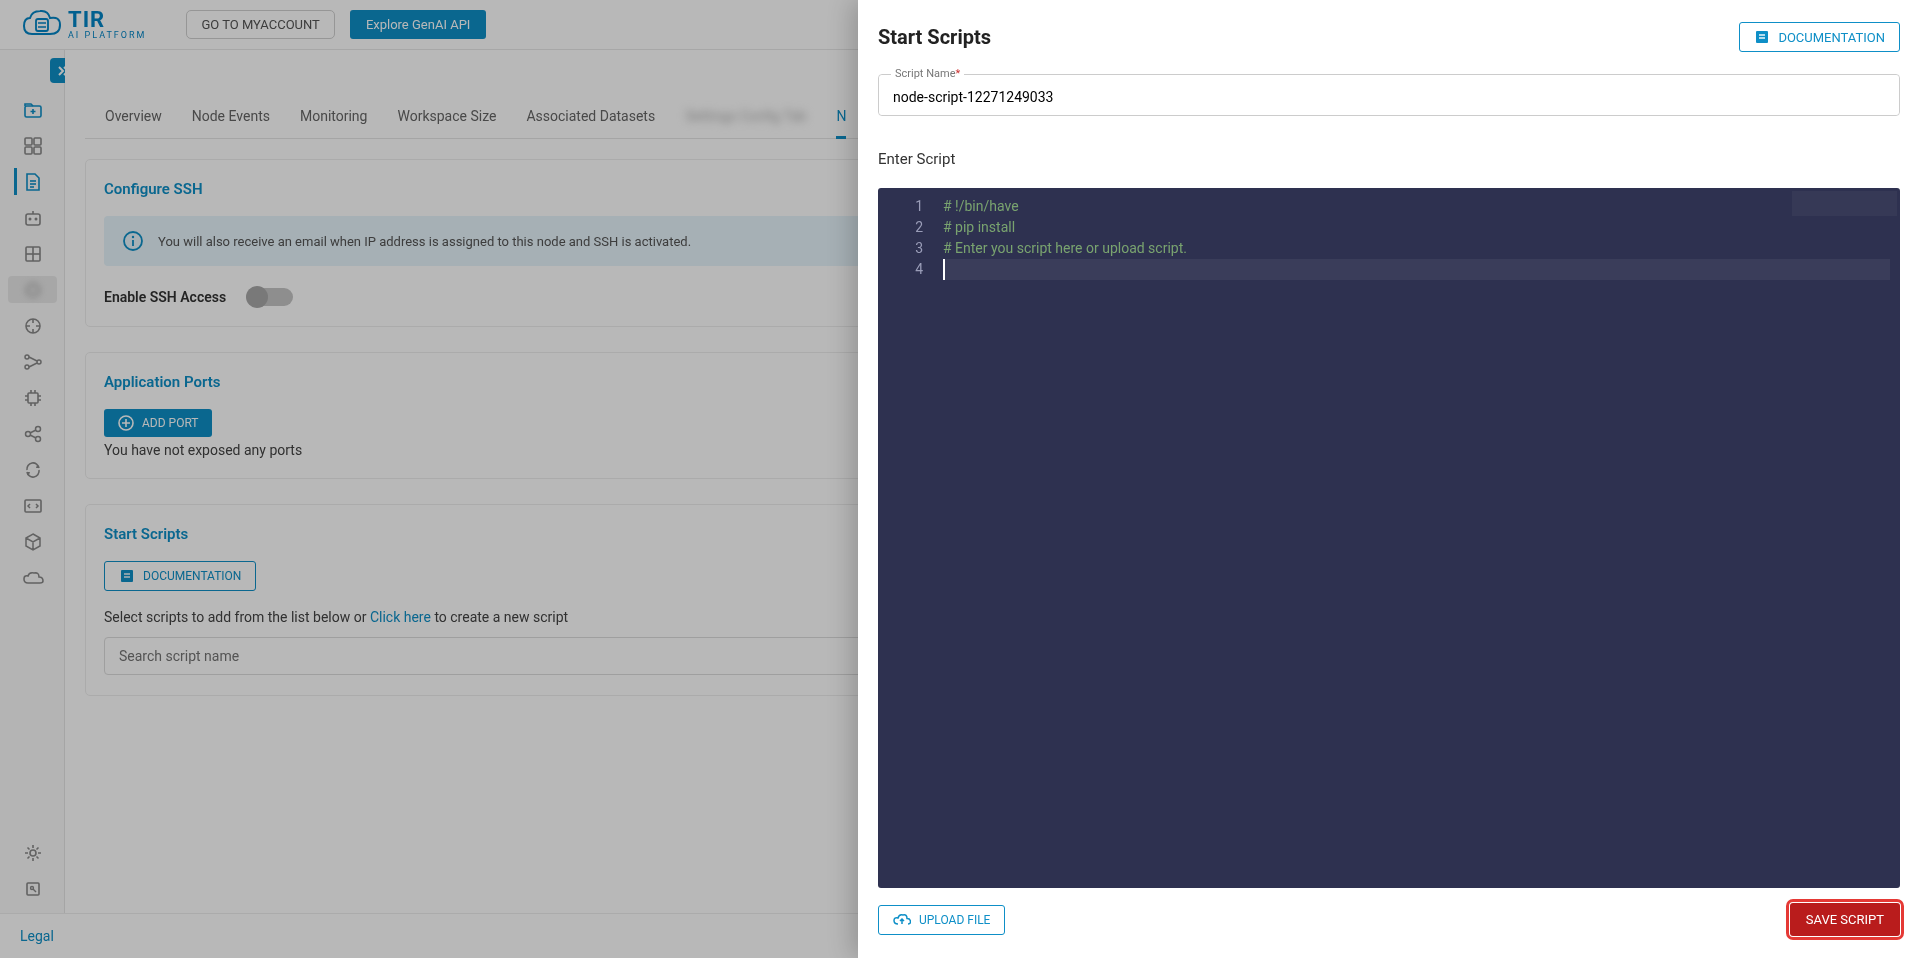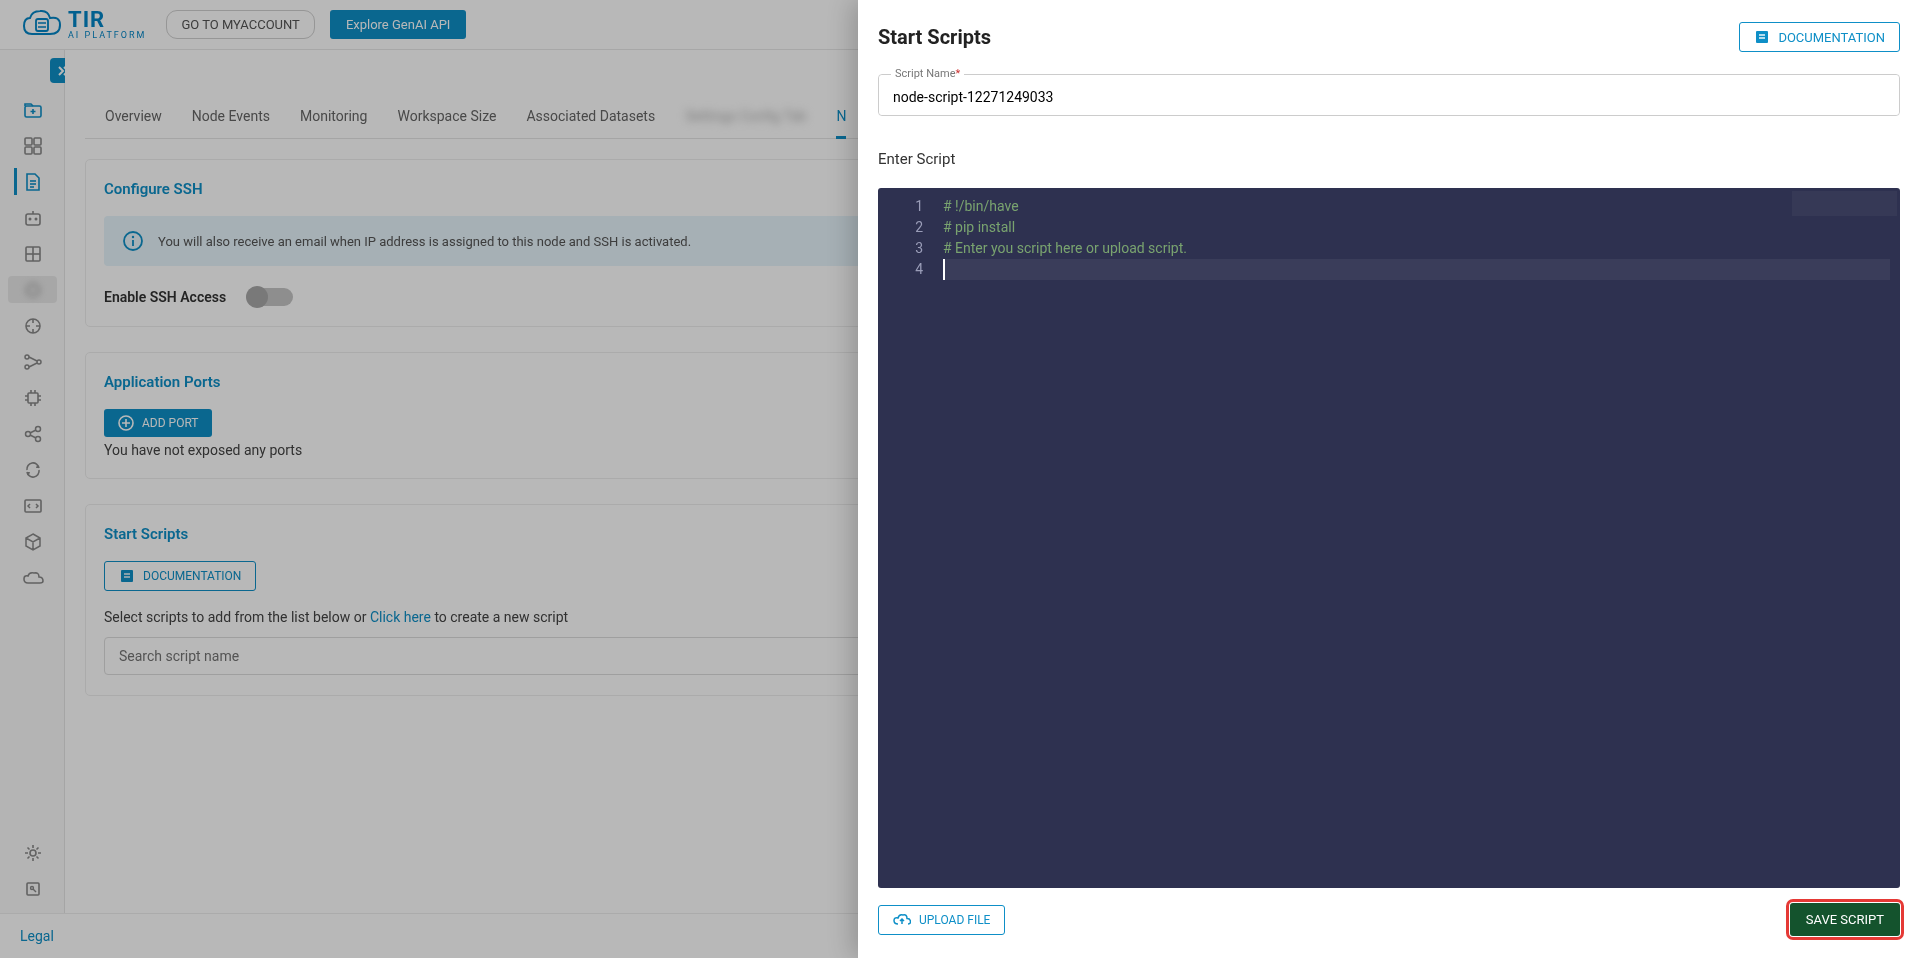--- a/index.html
+++ b/index.html
@@ -1,25 +1,25 @@
 <!DOCTYPE html>
 <html><head>
 <meta charset="utf-8">
 <style>
 * { margin:0; padding:0; box-sizing:border-box; font-family:-apple-system,BlinkMacSystemFont,'Segoe UI',Roboto,sans-serif; }
 body { width:1920px; height:958px; position:relative; background:#f5f5f5; overflow:hidden; }
 
 
 .header { height:50px; background:#fff; display:flex; align-items:center; padding:0 20px; border-bottom:1px solid #e8e8e8; }
-.logo { display:flex; align-items:center; gap:6px; margin-right:20px; }
+.logo { display:flex; align-items:center; gap:6px; margin-right:40px; }
 .logo-svg { width:42px; height:38px; }
 .logo-text { display:flex; flex-direction:column; line-height:1; }
 .logo-main { font-size:22px; font-weight:700; color:#0385c6; letter-spacing:1px; }
 .logo-sub { font-size:9px; color:#0385c6; letter-spacing:2px; }
-.btn-outline-header { border:1px solid #d0d0d0; background:#fff; color:#555; padding:6px 14px; font-size:13px; border-radius:11px; margin-right:15px; cursor:pointer; }
+.btn-outline-header { border:1px solid #d0d0d0; background:#fff; color:#555; padding:6px 14px; font-size:13px; border-radius:5px; margin-right:15px; cursor:pointer; }
 .btn-primary-header { background:#0e8fc7; color:#fff; border:none; padding:7px 16px; font-size:13px; border-radius:3px; cursor:pointer; }
 
 
 .sidebar { position:absolute; left:0; top:50px; bottom:0; width:65px; background:#fafafa; border-right:1px solid #e5e5e5; display:flex; flex-direction:column; }
 .sidebar-toggle { width:28px; height:25px; background:#0e8fc7; border-radius:4px; display:flex; align-items:center; justify-content:center; margin:8px 0 8px 50px; cursor:pointer; }
 .sidebar-icons { display:flex; flex-direction:column; gap:9px; padding:5px 0; flex:1; }
 .sidebar-icon { width:65px; height:27px; display:flex; align-items:center; justify-content:center; cursor:pointer; color:#888; position:relative; }
 .sidebar-icon.active { color:#0e8fc7; }
 .sidebar-icon.active::before { content:''; position:absolute; left:14px; top:0; bottom:0; width:3px; background:#0e8fc7; }
 .sidebar-icon.highlighted { background:#e8e8e8; border-radius:4px; margin:0 8px; width:49px; }
@@ -75,21 +75,21 @@
 .gutter { width:55px; padding:8px 10px 8px 0; text-align:right; color:#9a9db8; }
 .gutter div { height:21px; line-height:21px; }
 .code { padding:8px 10px; color:#fff; flex:1; position:relative; }
 .code-line { height:21px; line-height:21px; color:#79a36f; white-space:pre; }
 .code-line.current { background:rgba(255,255,255,0.06); }
 .cursor-line { position:absolute; left:10px; height:21px; border-left:2px solid #fff; }
 .editor-thumb { position:absolute; top:3px; right:3px; width:105px; height:25px; background:rgba(255,255,255,0.04); }
 
 .panel-footer { display:flex; justify-content:space-between; align-items:center; margin-top:15px; }
 .btn-upload { border:1px solid #0e8fc7; background:#fff; color:#0e8fc7; padding:7px 14px; font-size:12px; border-radius:3px; display:flex; align-items:center; gap:8px; cursor:pointer; }
-.btn-save { background:#14532d; color:#fff; border:none; padding:9px 16px; font-size:13px; border-radius:3px; cursor:pointer; outline:3px solid #e53935; outline-offset:1px; }
+.btn-save { background:#b91c1c; color:#fff; border:none; padding:9px 16px; font-size:13px; border-radius:3px; cursor:pointer; outline:3px solid #e53935; outline-offset:1px; }
 
 svg { display:block; }
 </style>
 </head>
 <body>
 
 <div class="header">
   <div class="logo">
     <svg class="logo-svg" viewBox="0 0 42 38">
       <path d="M10 12 Q4 12 4 20 Q4 28 12 28 L30 28 Q40 28 40 19 Q40 10 30 12 Q28 4 20 5 Q12 5 10 12 Z" fill="none" stroke="#0385c6" stroke-width="2"></path>

